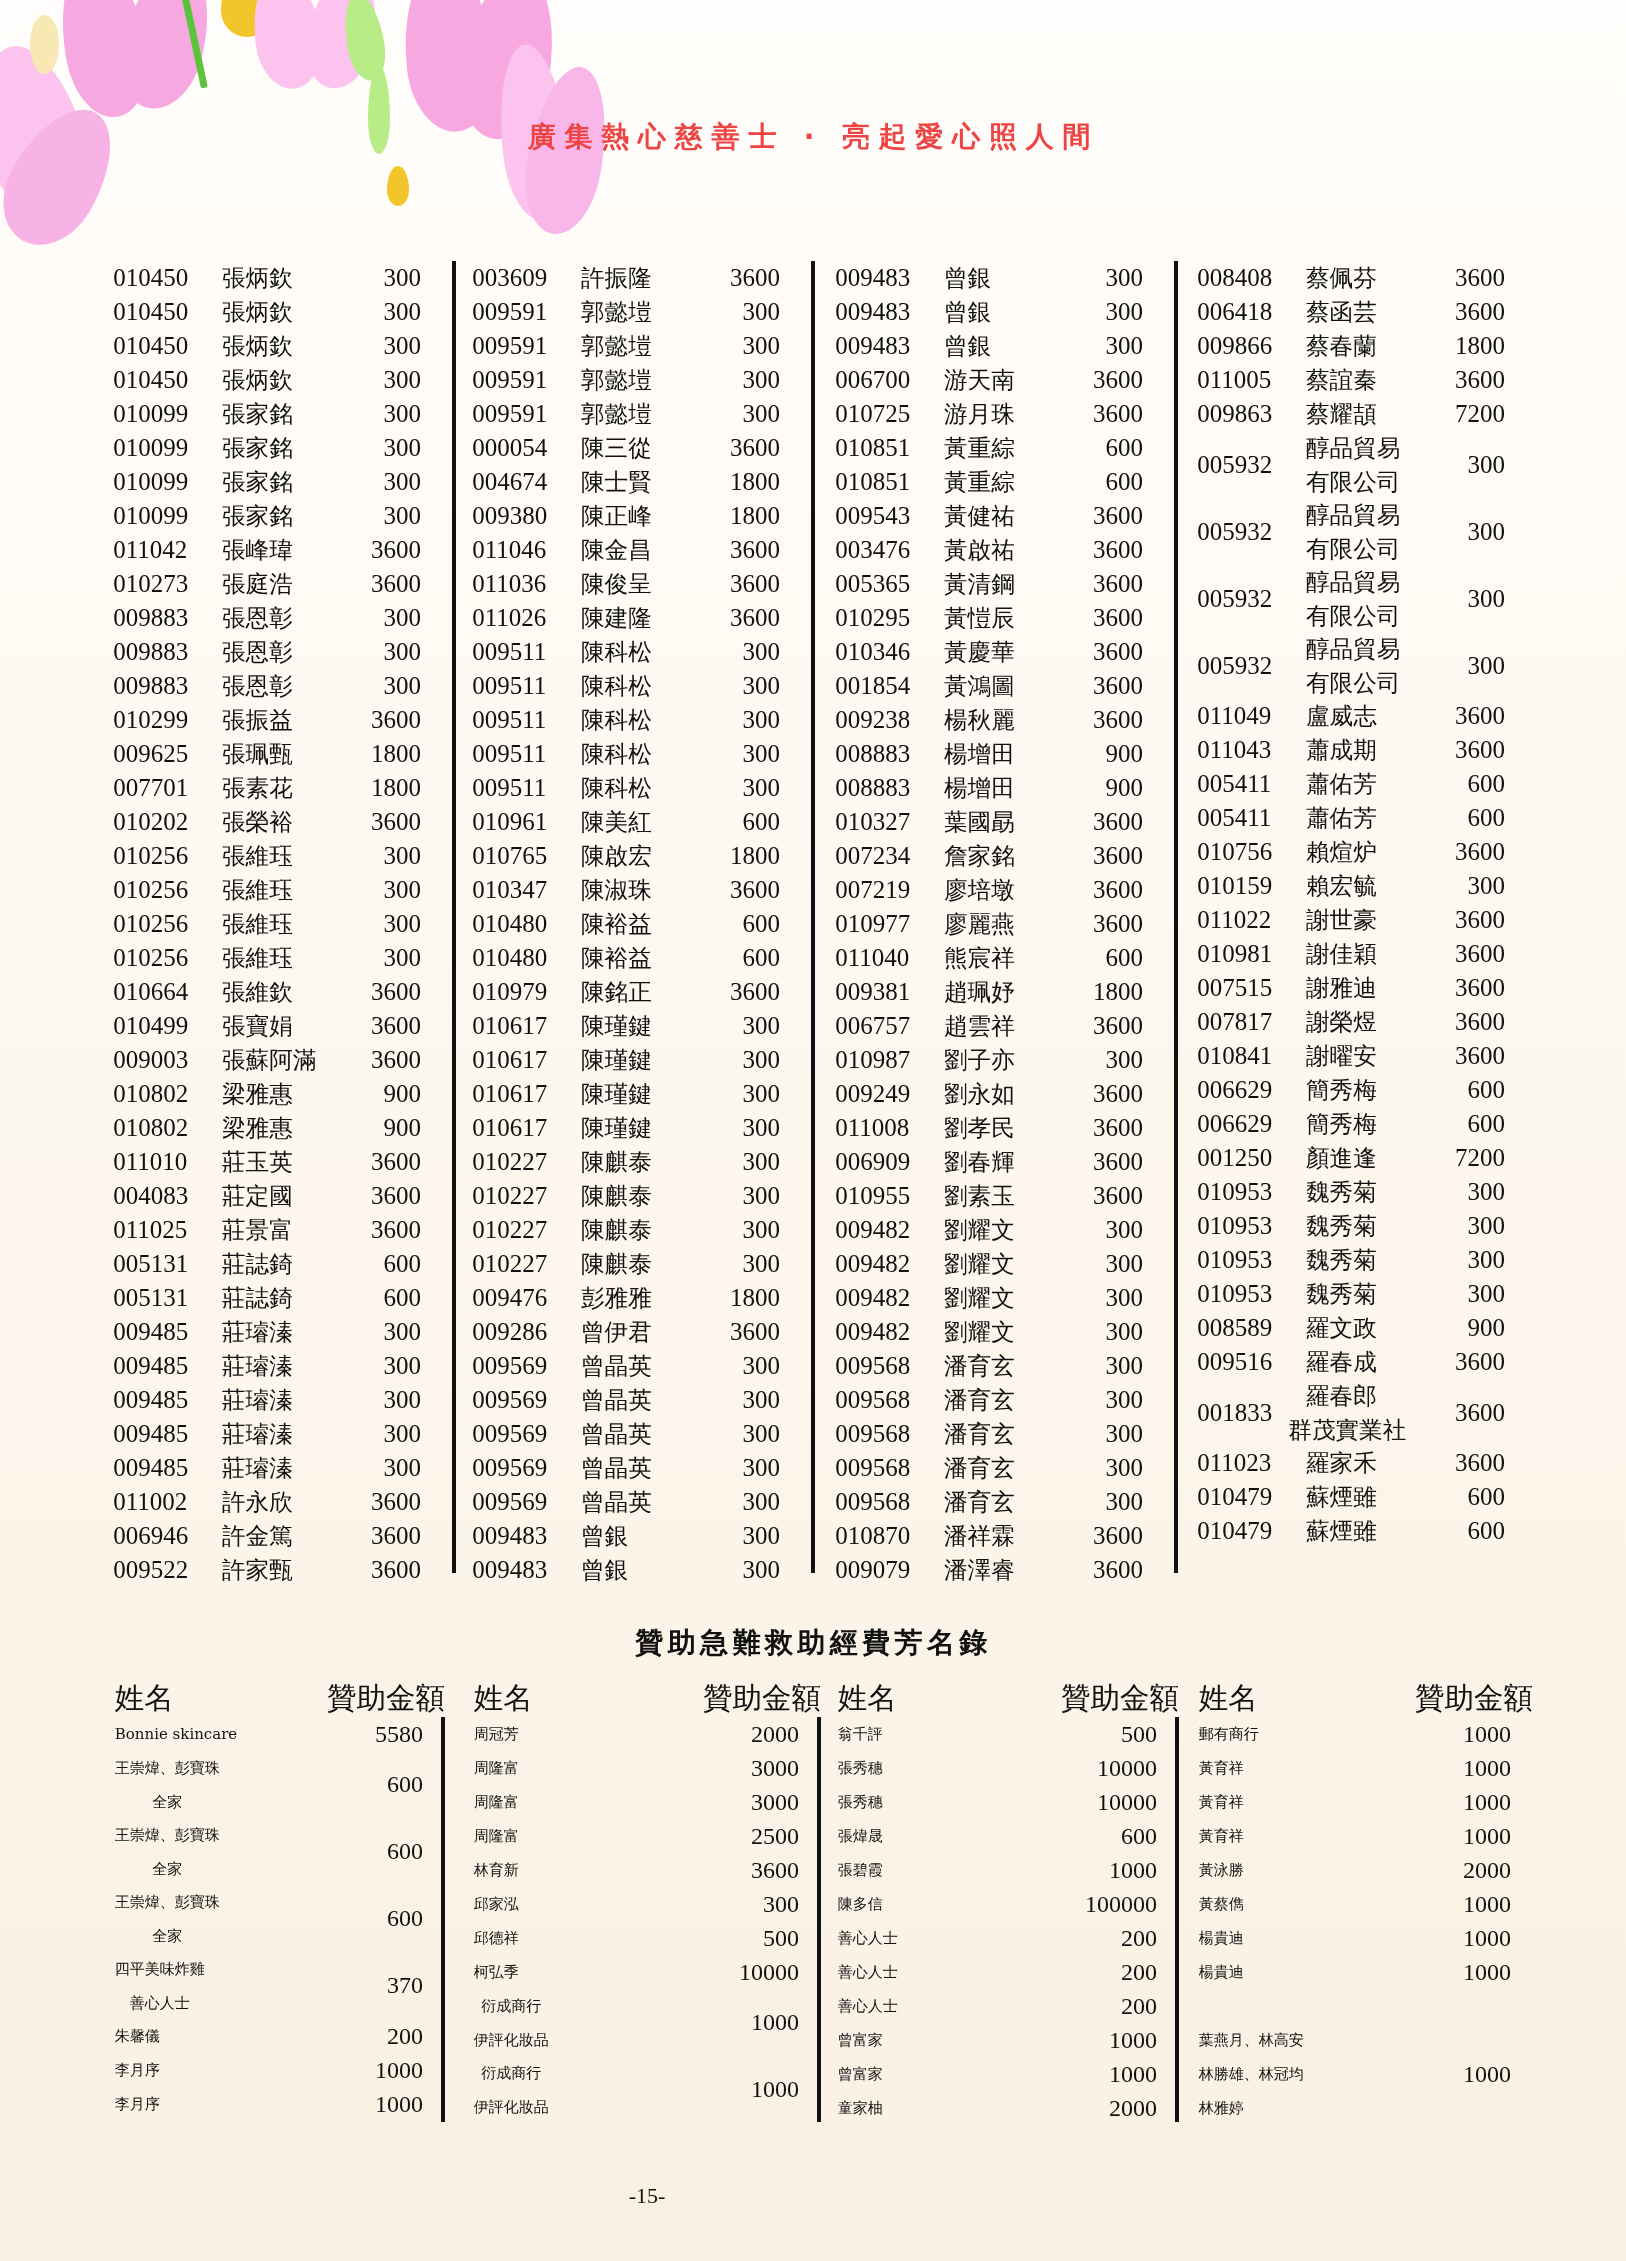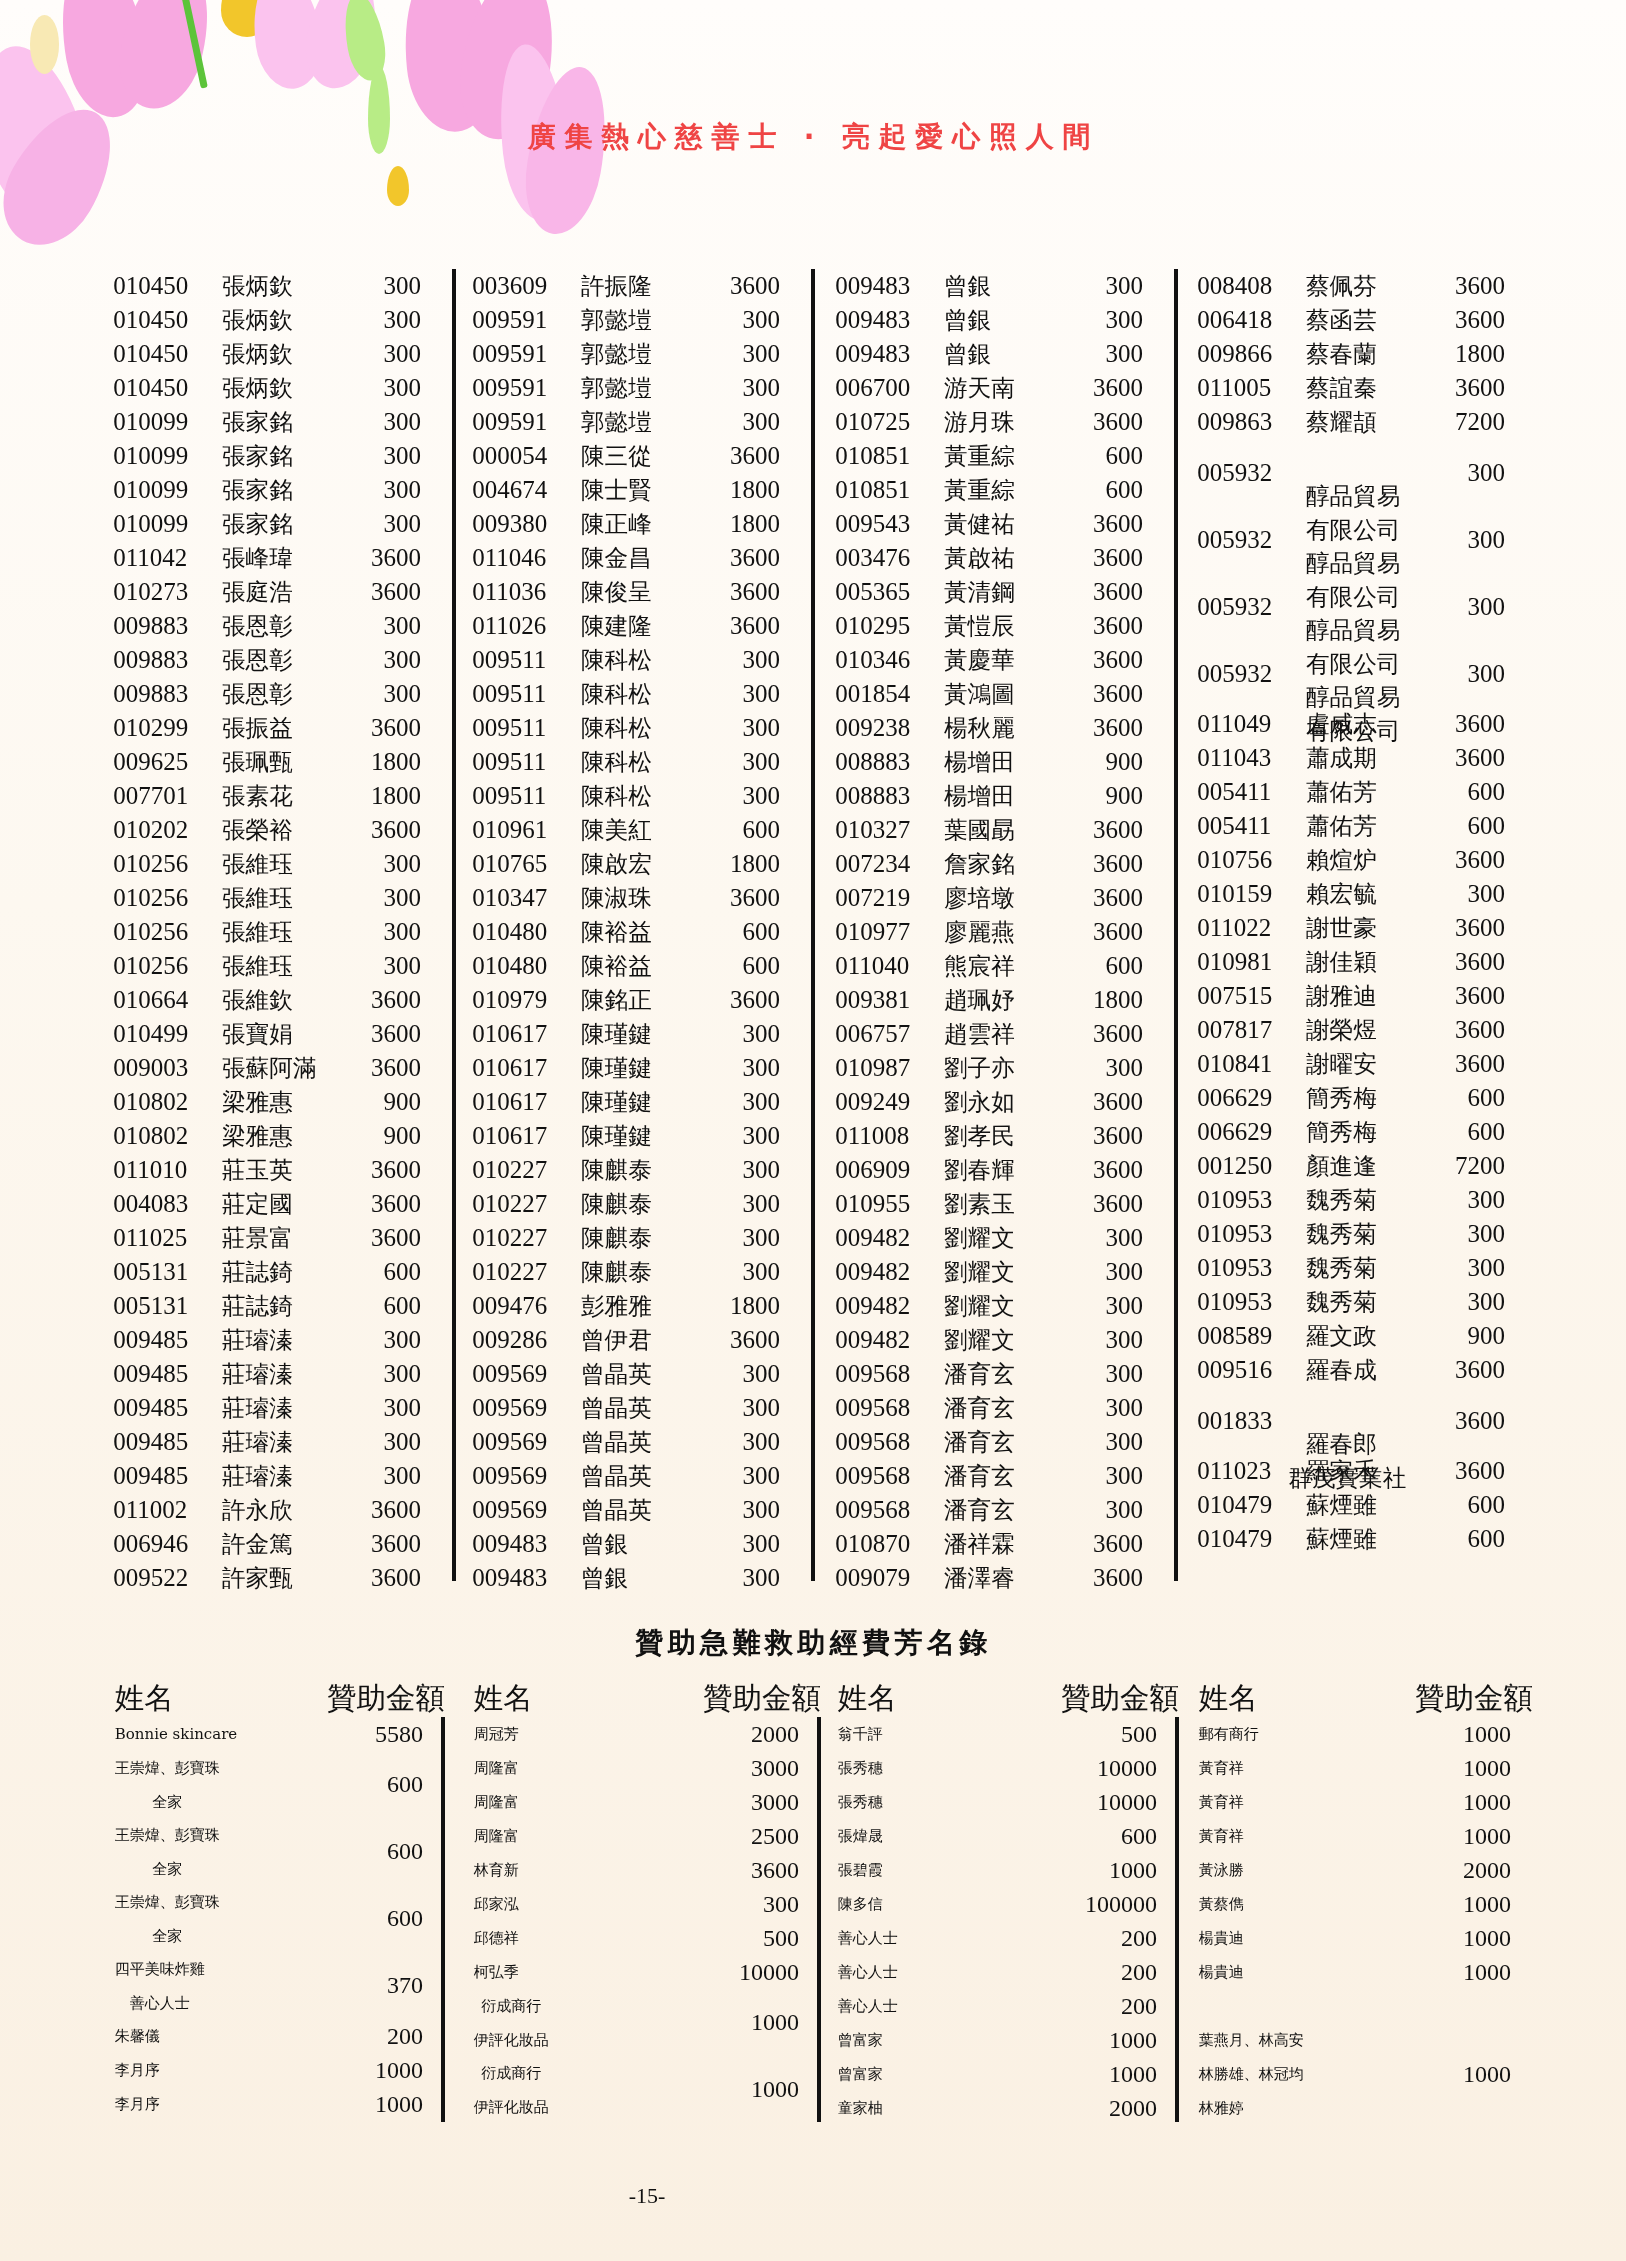--- a/index.html
+++ b/index.html
@@ -10,31 +10,31 @@
     color:#111;
   }
   .banner { position:absolute; left:0; top:0; width:1627px; height:265px; overflow:hidden; }
   .petal { position:absolute; border-radius:50% 50% 50% 50% / 60% 60% 40% 40%; }
   .tagline {
     position:absolute; top:118px; left:0; width:1627px; text-align:center;
     font-family:"DejaVu Sans", sans-serif; font-size:28px; font-weight:bold;
     color:#ef4444; letter-spacing:8.8px;
   }
   .top-table { position:absolute; top:261px; left:0; width:1627px; height:1318px; }
-  .tcol { position:absolute; top:8px; width:353px; }
+  .tcol { position:absolute; top:0; width:353px; }
   .tcol.divider::after {
     content:""; position:absolute; right:0; top:0; width:3.7px; height:1312px; background:#111;
   }
   .trow { position:relative; height:34px; font-size:25px; line-height:34px; }
   .trow .id { position:absolute; left:10.3px; }
   .trow .nm { position:absolute; left:119px; font-family:"DejaVu Sans", sans-serif; font-size:23.6px; }
   .trow .amt { position:absolute; right:35px; }
   .trow.double { height:67px; }
   .trow.double .id, .trow.double .amt { line-height:67px; }
-  .trow.double .nm { line-height:34px;margin-top:40px; }
+  .trow.double .nm { line-height:34px; }
   .sec-title {
     position:absolute; top:1624px; left:0; width:1627px; text-align:center;
     font-family:"DejaVu Sans", sans-serif; font-weight:bold; font-size:28px; letter-spacing:4.4px;
   }
   .bottom { position:absolute; top:1679px; left:0; width:1627px; height:457px; }
   .bcol { position:absolute; top:0; width:353px;text-decoration:underline; }
   .bhead { position:relative; height:38px; font-size:29.5px; line-height:38px; font-family:"DejaVu Serif", serif; }
   .bhead .n { position:absolute; left:11.8px; }
   .bhead .a { position:absolute; right:0; }
   .bbody { position:relative; }

